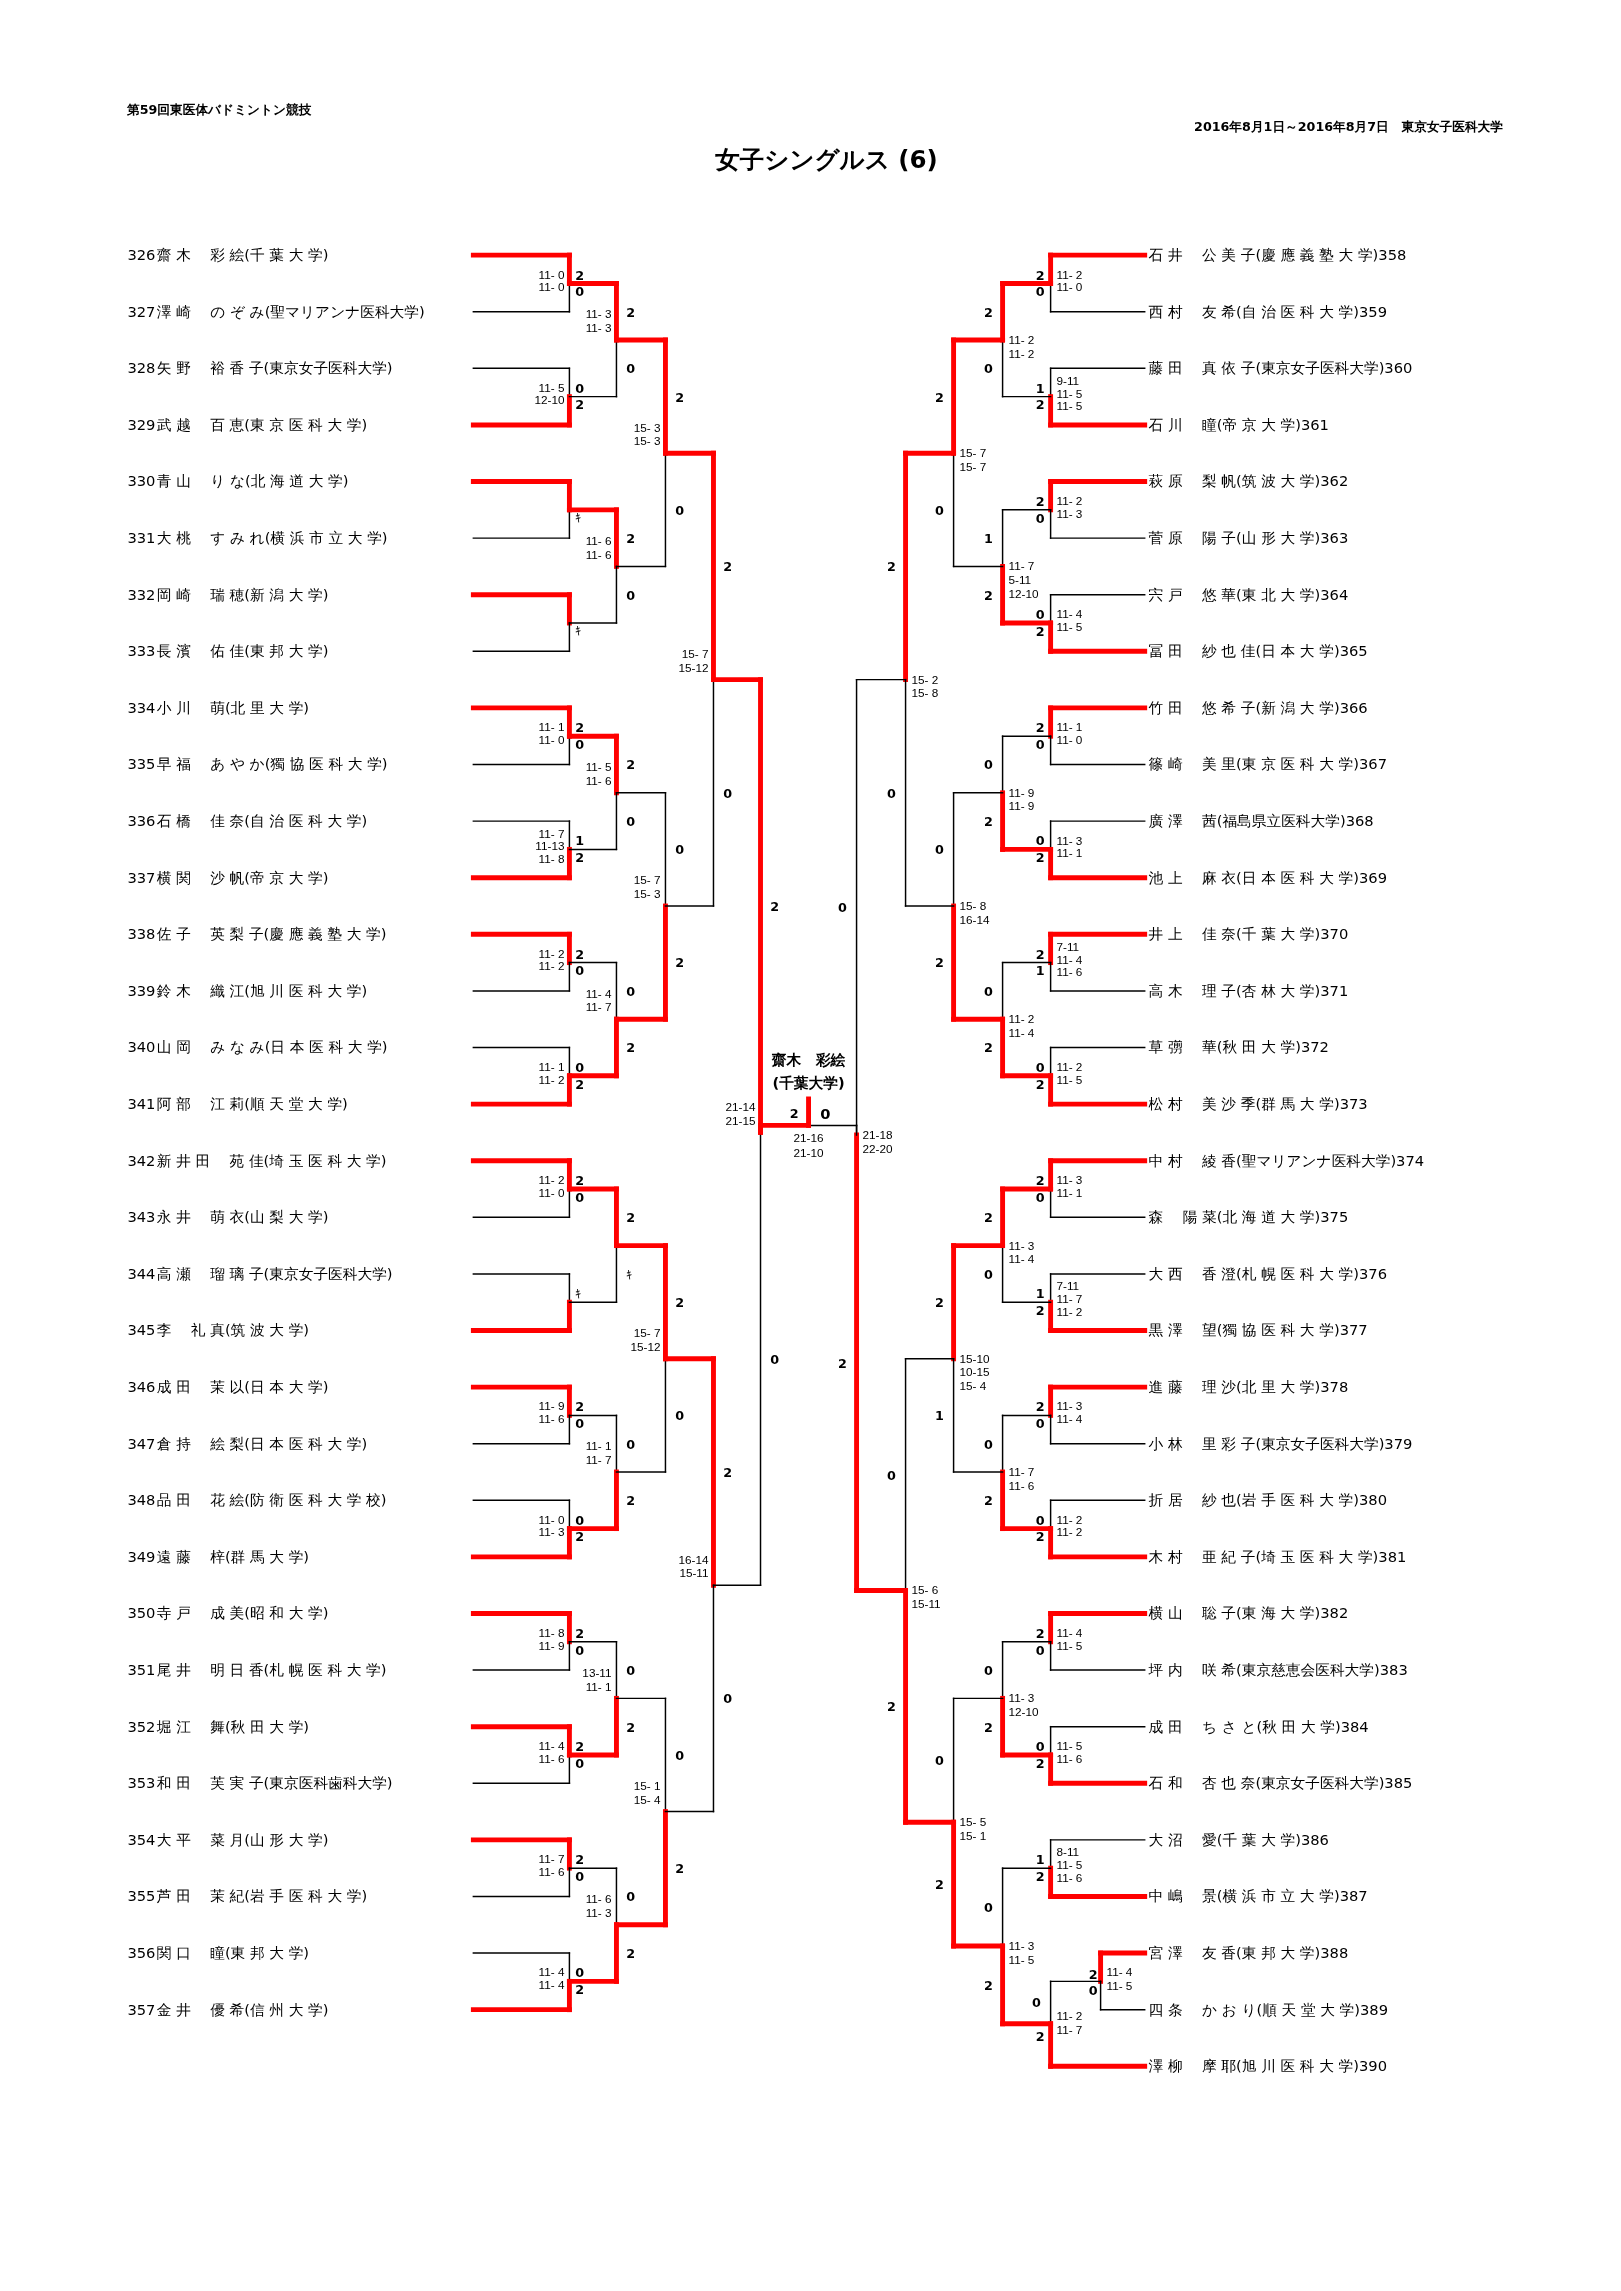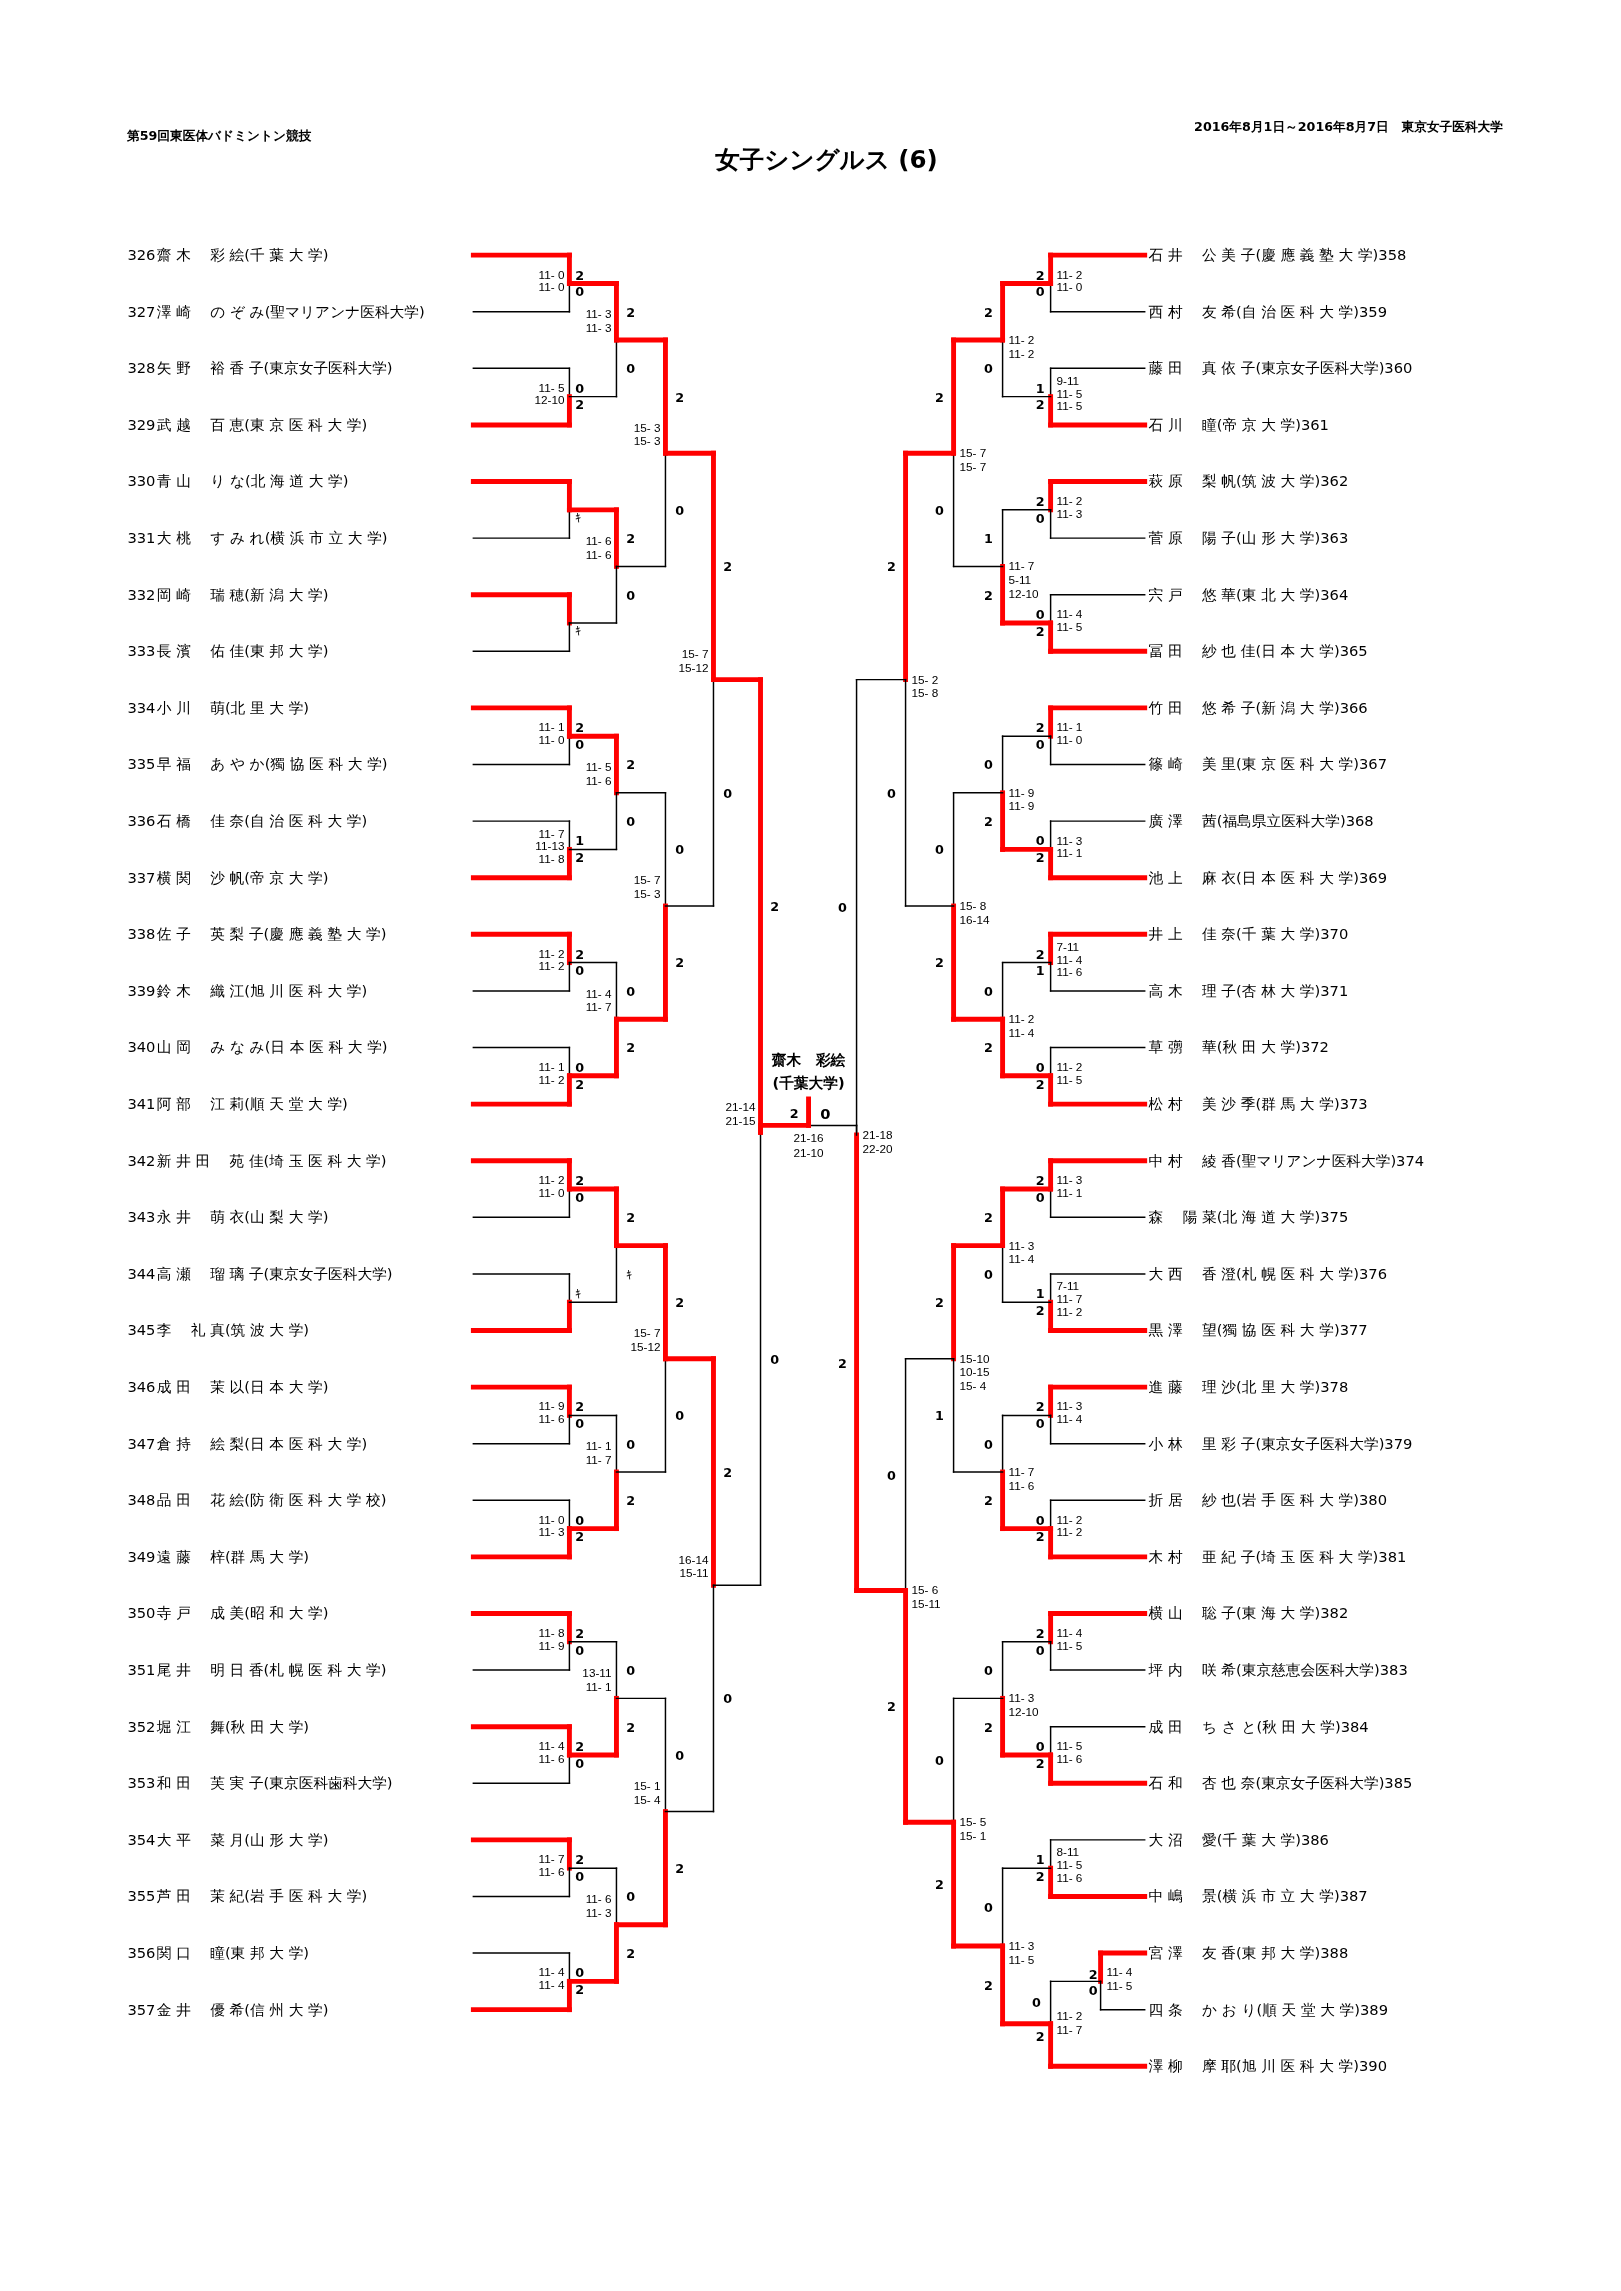--- a/index.html
+++ b/index.html
@@ -1,17 +1,17 @@
 <!DOCTYPE html>
 <html><head>
 <meta charset="utf-8">
 <style>
   html,body{margin:0;padding:0;background:#fff;}
   body{width:1621px;height:2292px;position:relative;font-family:"DejaVu Sans","Liberation Sans",sans-serif;color:#000;overflow:hidden;}
-  .hdr-left{position:absolute;left:127px;top:128px;font-size:12.7px;font-weight:bold;}
+  .hdr-left{position:absolute;left:127px;top:102px;font-size:12.7px;font-weight:bold;}
   .hdr-right{position:absolute;right:118px;top:119px;font-size:12.7px;font-weight:bold;}
   .title{position:absolute;left:16px;width:100%;top:143px;text-align:center;font-size:24.5px;font-weight:bold;}
   svg{position:absolute;left:0;top:0;}
   .pname{font-size:15px;}
   .score{font-size:12px;font-family:"Liberation Sans","DejaVu Sans",sans-serif;}
   .gw{font-size:13px;font-weight:bold;}
 </style>
 </head>
 <body>
 

